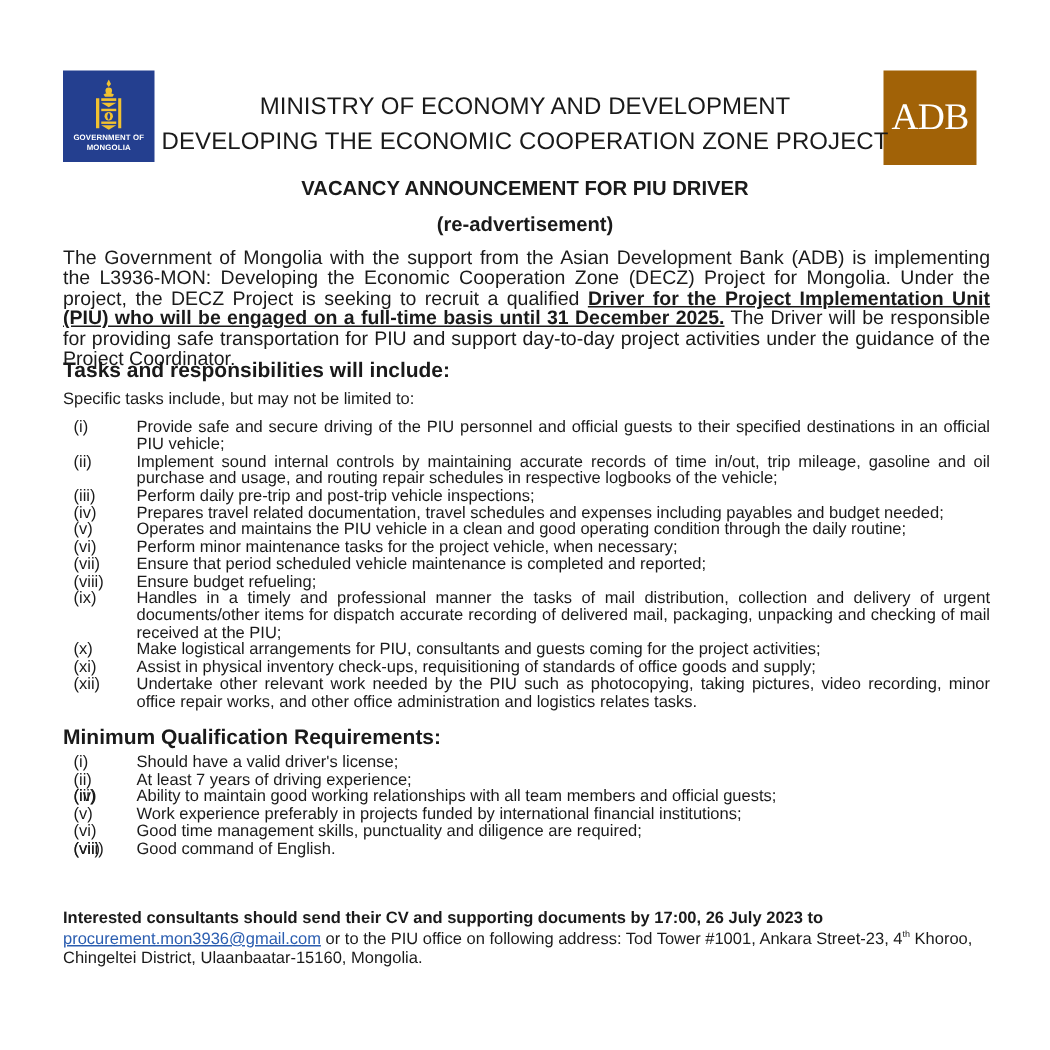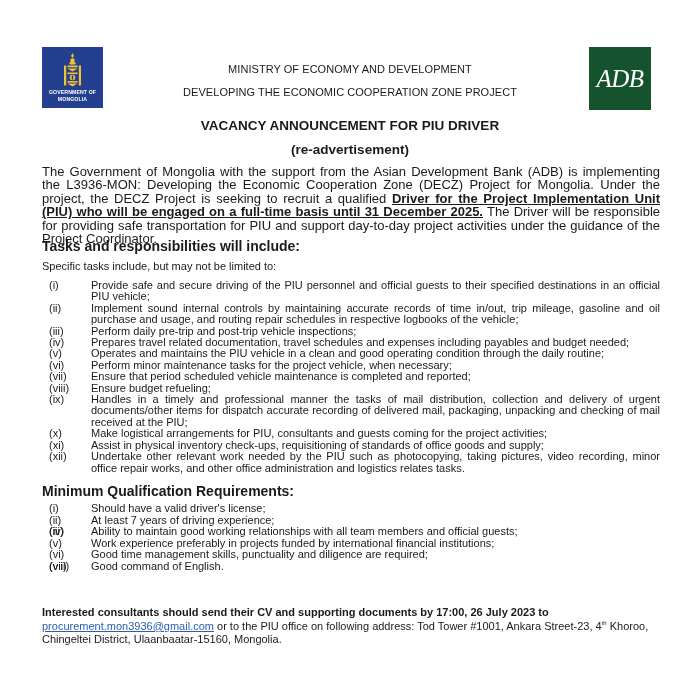--- a/index.html
+++ b/index.html
@@ -40,34 +40,33 @@
       color: #ffffff;
       font-weight: bold;
       font-size: 5.2px;
       line-height: 6.5px;
       letter-spacing: 0.1px;
     }
     .logo-adb {
       position: absolute;
       left: 589px; top: 47px;
       width: 62px; height: 63px;
-      background: #14532d;
+      background: #a16207;
       color: #ffffff;
       font-family: "Liberation Serif", serif;
       font-size: 25px;
       text-align: center;
       line-height: 63px;
       letter-spacing: -0.5px;
-      font-style: italic;
     }
     .header-line {
       position: absolute;
       left: 0; width: 700px;
       text-align: center;
-      font-size: 11px;
+      font-size: 16px;
       color: #1a1a1a;
       letter-spacing: 0.05px;
     }
     .hl1 { top: 63px; }
     .hl2 { top: 86px; }
     .title {
       position: absolute;
       left: 0; width: 700px;
       text-align: center;
       font-weight: bold;

